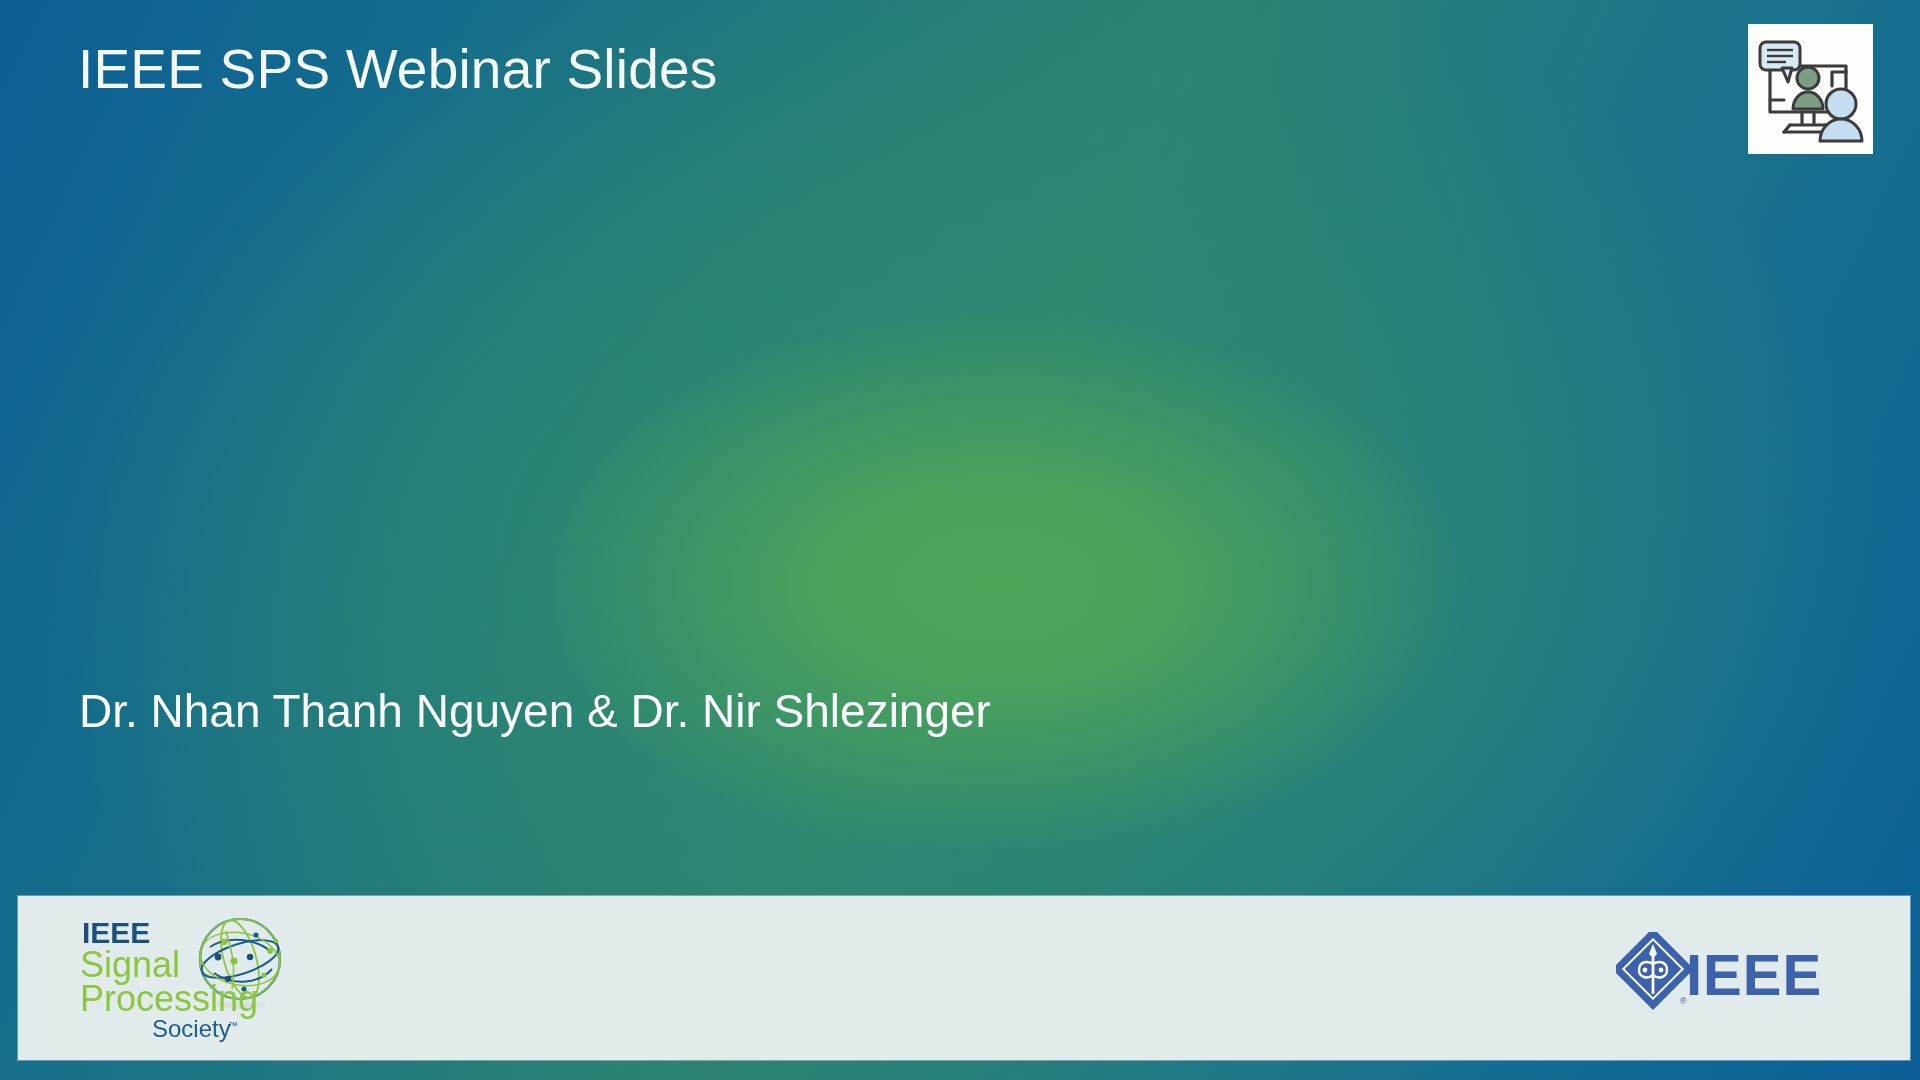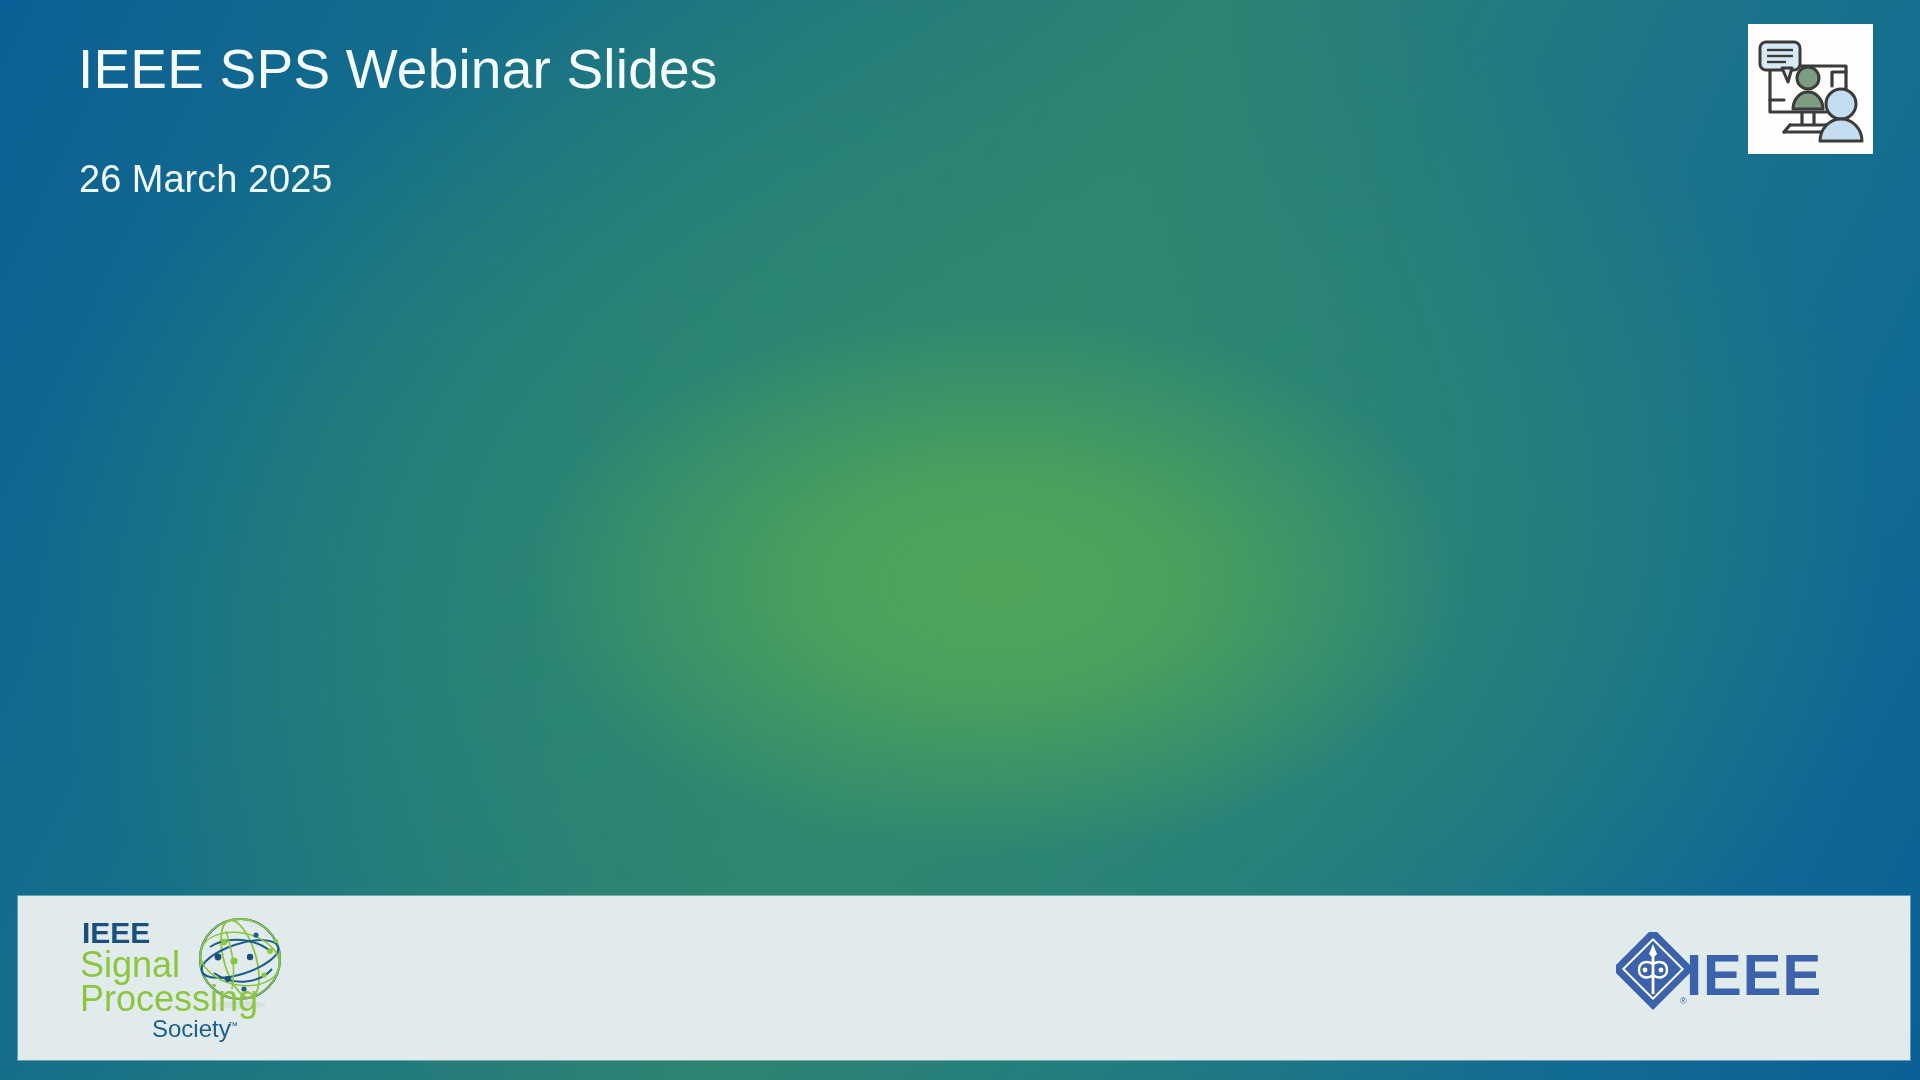--- a/index.html
+++ b/index.html
@@ -136,22 +136,22 @@
 
       <circle cx="60" cy="54" r="11" fill="#7d9d82" stroke="#3b3b3b" stroke-width="3"></circle>
       <path d="M45,85 a15,17 0 0 1 30,0 Z" fill="#7d9d82" stroke="#3b3b3b" stroke-width="3" stroke-linejoin="round"></path>
 
       <circle cx="93" cy="80" r="15" fill="#c5ddf0" stroke="#3b3b3b" stroke-width="3"></circle>
       <path d="M72,117 a21,22 0 0 1 42,0 Z" fill="#c5ddf0" stroke="#3b3b3b" stroke-width="3" stroke-linejoin="round"></path>
     </svg>
   </div>
 
   <div class="header-title">IEEE SPS Webinar Slides</div>
-  <div class="header-date">26 March 2025</div>
-
+
+  <div class="deck-authors">Dr. Nhan Thanh Nguyen &amp; Dr. Nir Shlezinger</div>
 
   <div id="footer-bar">
 
     <div id="sps-logo">
       <svg viewBox="0 0 210 132" xmlns="http://www.w3.org/2000/svg">
 
         <g transform="translate(118,6)">
           <ellipse cx="42" cy="42" rx="40" ry="40" fill="none" stroke="#1b5e8c" stroke-width="2.2"></ellipse>
           <ellipse cx="42" cy="42" rx="40" ry="40" fill="none" stroke="#8cc63f" stroke-width="1.6" transform="rotate(24 42 42)"></ellipse>
           <ellipse cx="42" cy="42" rx="16" ry="40" fill="none" stroke="#8cc63f" stroke-width="1.8" transform="rotate(-16 42 42)"></ellipse>

